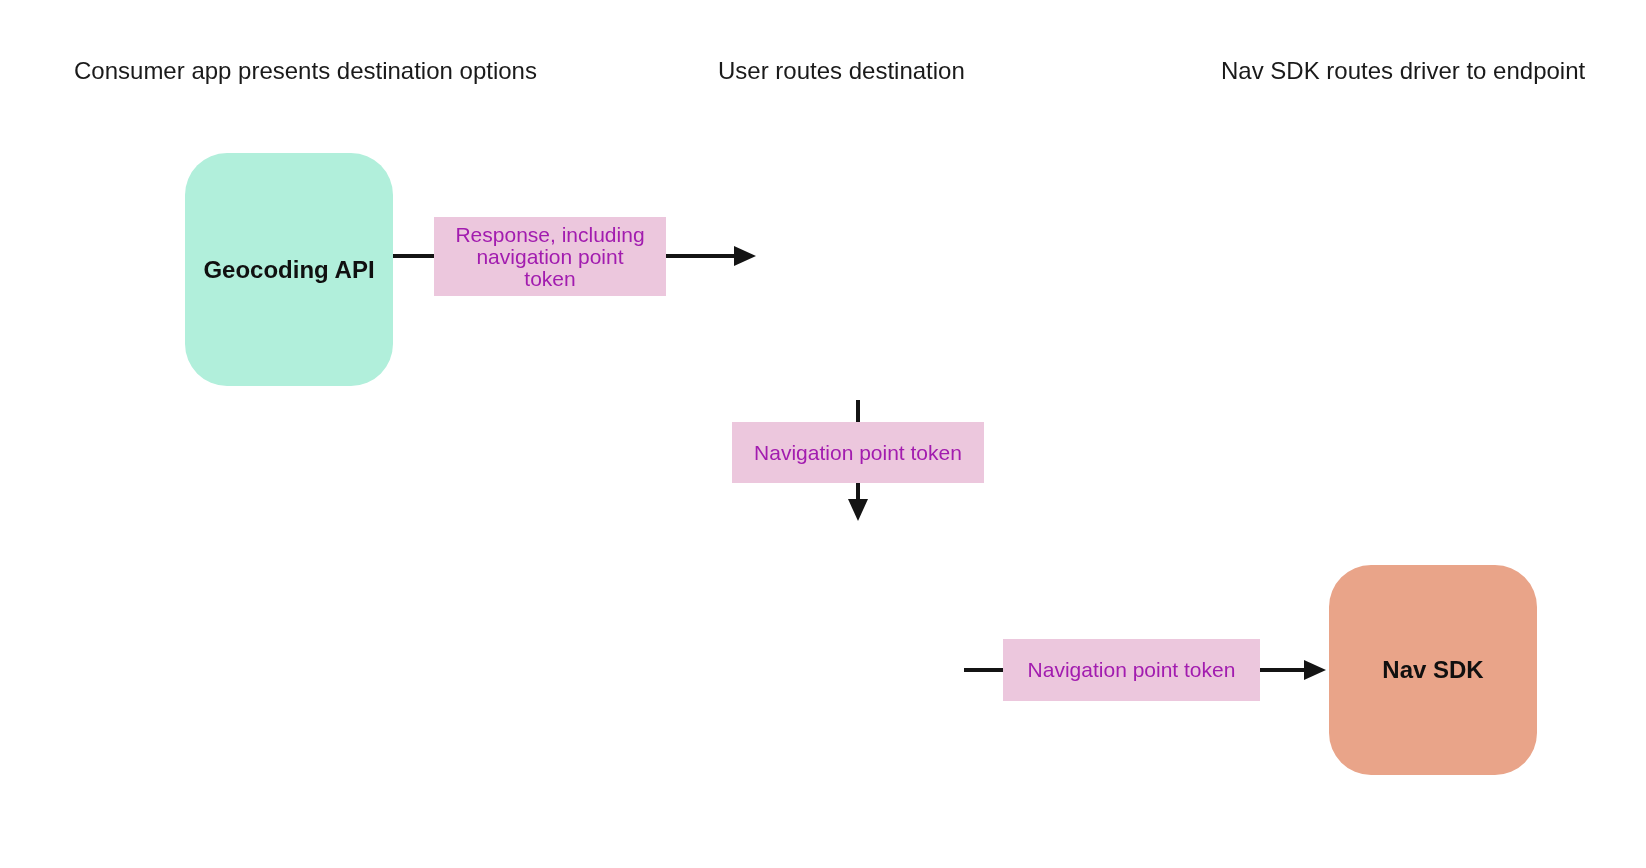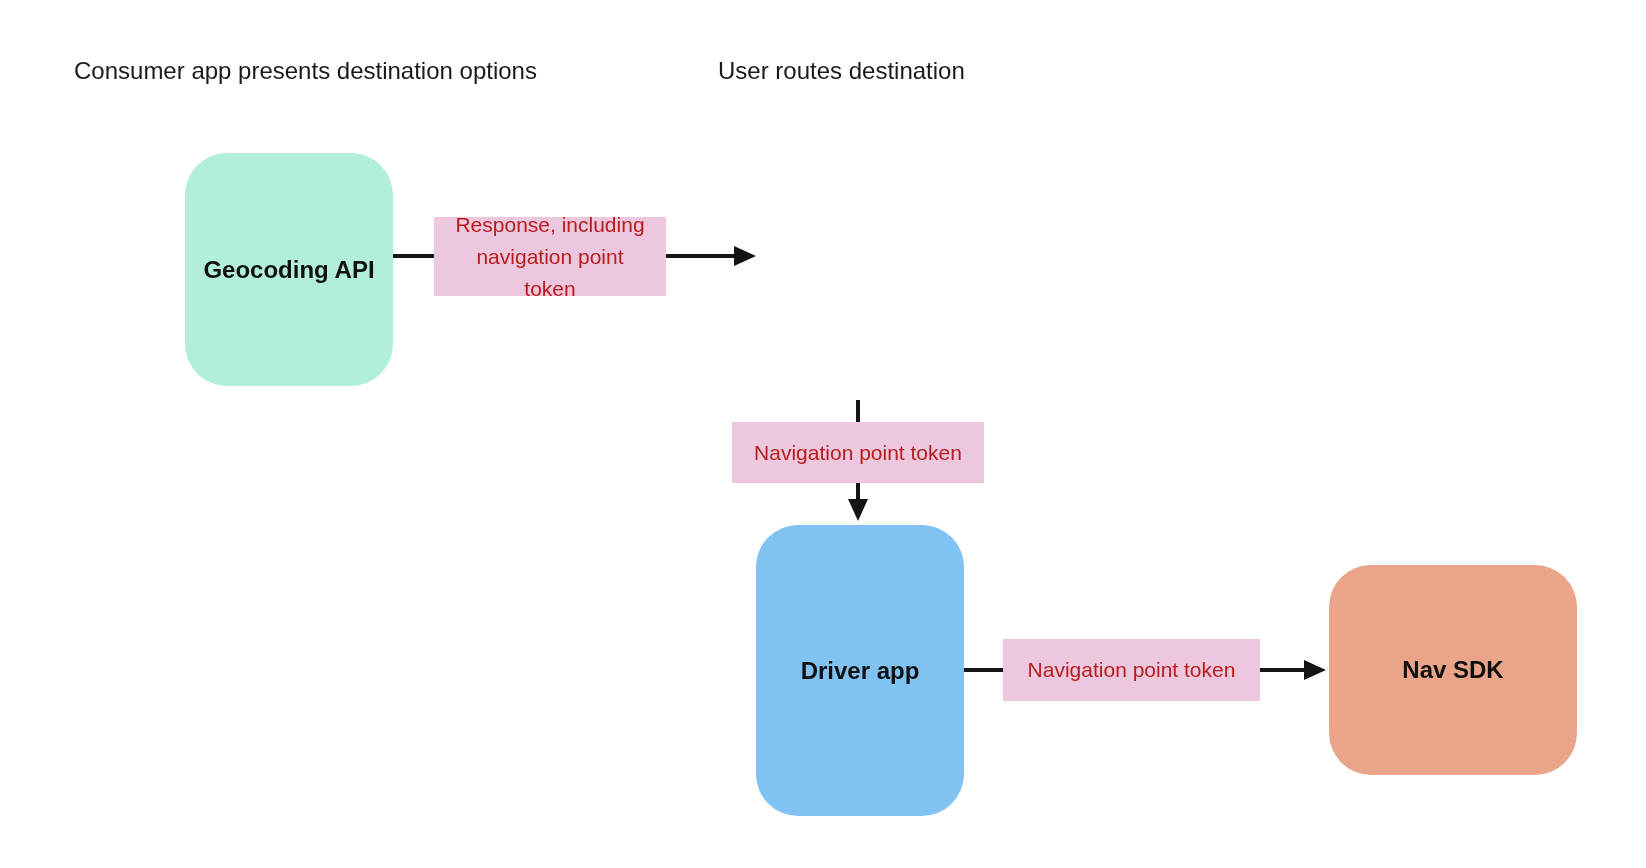--- a/index.html
+++ b/index.html
@@ -39,21 +39,21 @@
     justify-content: center;
     font-size: 24px;
     font-weight: 700;
     color: #101010;
     text-align: center;
     z-index: 2;
   }
   .node.geocoding { left: 169px; top: 153px; width: 208px; height: 233px; background: #b1efdb; }
   .node.consumer  { left: 740px; top: 113px; width: 208px; height: 287px; background: #80c2f1; }
   .node.driver    { left: 740px; top: 525px; width: 208px; height: 291px; background: #80c2f1; }
-  .node.navsdk    { left: 1313px; top: 565px; width: 248px; height: 210px; background: #e9a489; }
+  .node.navsdk    { left: 1313px; top: 565px; width: 208px; height: 210px; background: #e9a489; }
 
   
   .edge-line {
     position: absolute;
     background: #141414;
     z-index: 1;
   }
   .line-e1 { left: 377px; top: 254px; width: 343px; height: 4px; }
   .line-e2 { left: 840px; top: 400px; width: 4px;  height: 101px; }
   .line-e3 { left: 948px; top: 668px; width: 342px; height: 4px; }
@@ -81,48 +81,48 @@
 
   
   .edge-label {
     position: absolute;
     background: #ecc7dd;
     display: flex;
     align-items: center;
     justify-content: center;
     text-align: center;
     font-size: 21px;
-    line-height: 32px;
-    color: #b91c1c;
+    line-height: 22px;
+    color: #a21caf;
     white-space: pre-line;
     z-index: 3;
   }
   .label-e1 { left: 418px; top: 217px; width: 232px; height: 79px; }
   .label-e2 { left: 716px; top: 422px; width: 252px; height: 61px; }
   .label-e3 { left: 987px; top: 639px; width: 257px; height: 62px; }
 </style>
 </head>
 <body>
 
 <div class="canvas">
 
   <div class="col-header h1">Consumer app presents destination options</div>
   <div class="col-header h2">User routes destination</div>
+  <div class="col-header h3">Nav SDK routes driver to endpoint</div>
 
   <div class="edge-line line-e1"></div>
   <div class="edge-line line-e2"></div>
   <div class="edge-line line-e3"></div>
 
   <div class="arrowhead arrow-right ah-e1"></div>
   <div class="arrowhead arrow-down ah-e2"></div>
   <div class="arrowhead arrow-right ah-e3"></div>
 
   <div class="edge-label label-e1">Response, including
 navigation point
 token</div>
   <div class="edge-label label-e2">Navigation point token</div>
   <div class="edge-label label-e3">Navigation point token</div>
 
   <div class="node geocoding">Geocoding API</div>
-  <div class="node driver">Driver app</div>
   <div class="node navsdk">Nav SDK</div>
 
 </div>
 
 </body></html>

